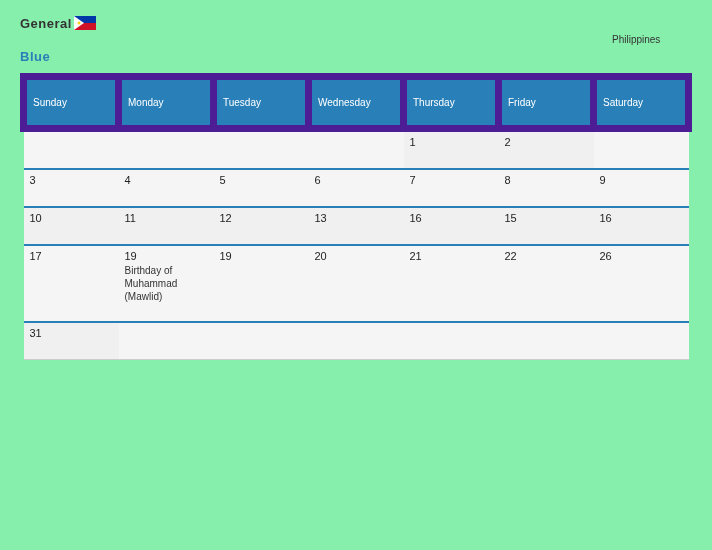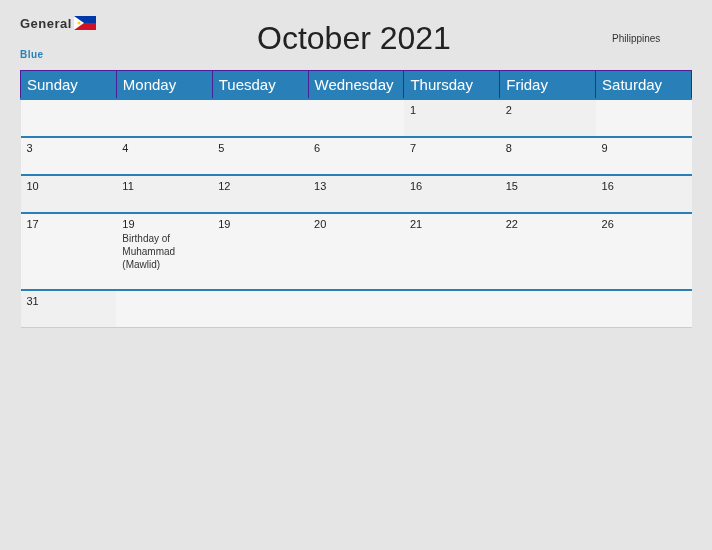--- a/index.html
+++ b/index.html
@@ -6,21 +6,21 @@
     body {
       width: 712px;
       height: 550px;
       background: #fff;
       font-family: Arial, sans-serif;
       overflow: hidden;
     }
     .page {
       width: 712px;
       height: 550px;
-      background: #e5e5e5;
+      background: #86efac;
       padding: 16px 20px 10px 20px;
     }
     
     .header {
       display: flex;
       align-items: center;
       justify-content: space-between;
       margin-bottom: 10px;
     }
     .logo {
@@ -29,21 +29,21 @@
       align-items: flex-start;
       line-height: 1;
     }
     .logo-general {
       font-size: 13px;
       font-weight: bold;
       color: #333;
       letter-spacing: 0.5px;
     }
     .logo-blue {
-      font-size: 10px;
+      font-size: 13px;
       font-weight: bold;
       color: #2980b9;
       letter-spacing: 0.5px;
       margin-top: 20px;
     }
     .logo-flag {
       width: 22px;
       height: 14px;
       margin-left: 2px;
       display: inline-block;
@@ -67,25 +67,25 @@
       min-width: 80px;
     }
     
     .calendar {
       width: 100%;
       border-collapse: collapse;
     }
     .calendar thead tr th {
       background: #2980b9;
       color: #fff;
-      font-size: 15px;
+      font-size: 10px;
       font-weight: normal;
-      padding: 5px 6px;
+      padding: 17px 6px;
       text-align: left;
-      border: 1px solid #4c1d95;
+      border: 7px solid #4c1d95;
     }
     .calendar tbody tr {
       background: #f5f5f5;
     }
     .calendar tbody tr:nth-child(odd) {
       background: #f0f0f0;
     }
     .calendar tbody tr td {
       border-top: 2px solid #2980b9;
       border-bottom: 1px solid #ccc;
@@ -130,21 +130,20 @@
         <svg class="logo-flag" viewBox="0 0 22 14" xmlns="http://www.w3.org/2000/svg">
           <rect width="22" height="7" fill="#0038A8"></rect>
           <rect y="7" width="22" height="7" fill="#CE1126"></rect>
           <polygon points="0,0 10,7 0,14" fill="white"></polygon>
           <circle cx="5" cy="7" r="1.5" fill="#FCD116"></circle>
         </svg>
       </div>
       <span class="logo-blue">Blue</span>
     </div>
 
-    <div class="title">October 2021</div>
 
     <div class="country">Philippines</div>
   </div>
 
   <table class="calendar">
     <thead>
       <tr>
         <th>Sunday</th>
         <th>Monday</th>
         <th>Tuesday</th>

